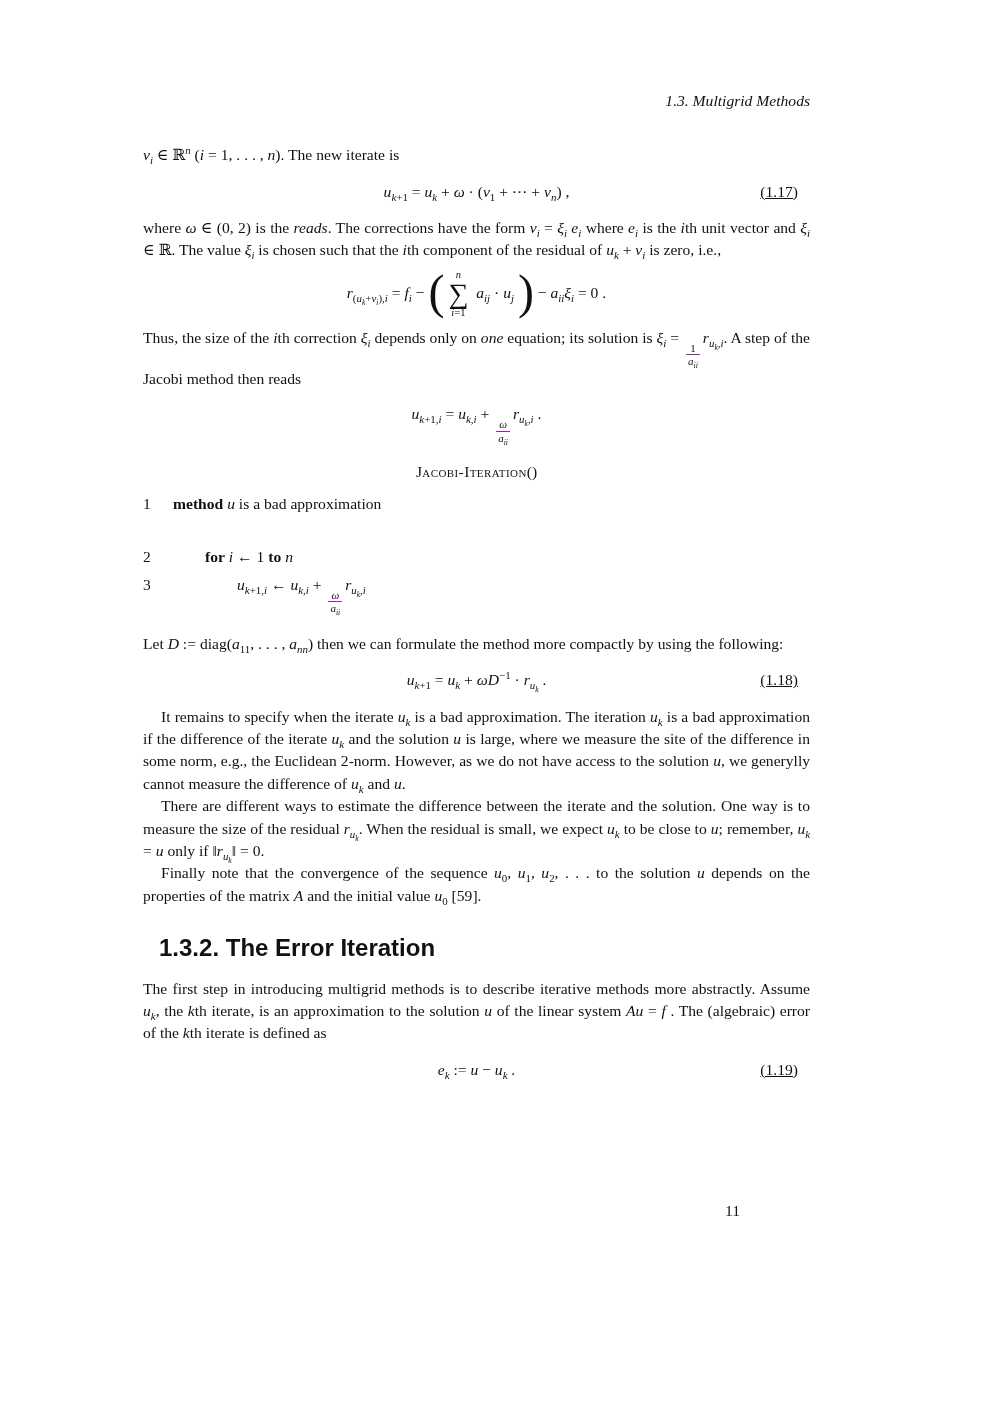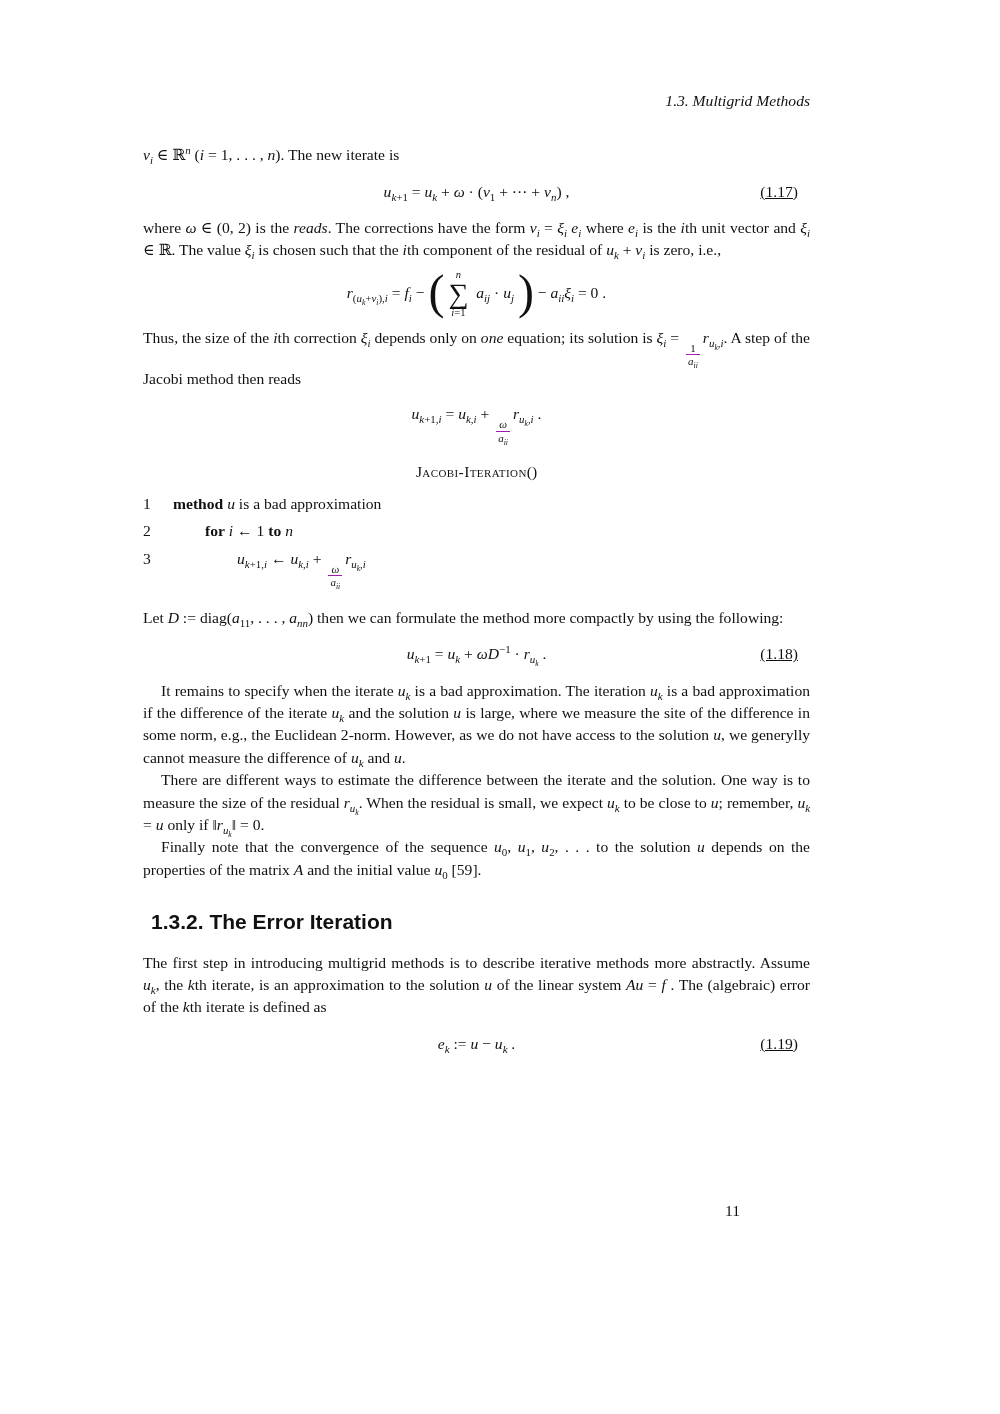--- a/index.html
+++ b/index.html
@@ -58,28 +58,28 @@
     font-size:48px; line-height:0; vertical-align:middle;
     font-weight:300; position:relative; top:-2px;
   }
 
   
   .pcode { margin:16px 0 18px; }
   .pcode-title { margin-bottom:10px;text-align:center; }
   .pcode-line { display:flex; margin-bottom:5px; align-items:baseline; }
   .pcode-num { width:30px; flex:0 0 30px; }
   .ind0 { padding-left:0; }
-  .ind1 { padding-left:32px; }
+  .ind1 { padding-left:32px;margin-top:26px; }
   .ind2 { padding-left:64px; }
 
   .subsection {
     font-family:"Liberation Sans","DejaVu Sans",sans-serif;
-    font-size:21px;
+    font-size:24px;
     font-weight:bold;
-    margin:30px 8px 18px;
+    margin:30px 16px 18px;
   }
   .page-number {
     position:absolute;
     top:1200px;
     right:190px;
   }
 </style>
 </head>
 <body>
 

